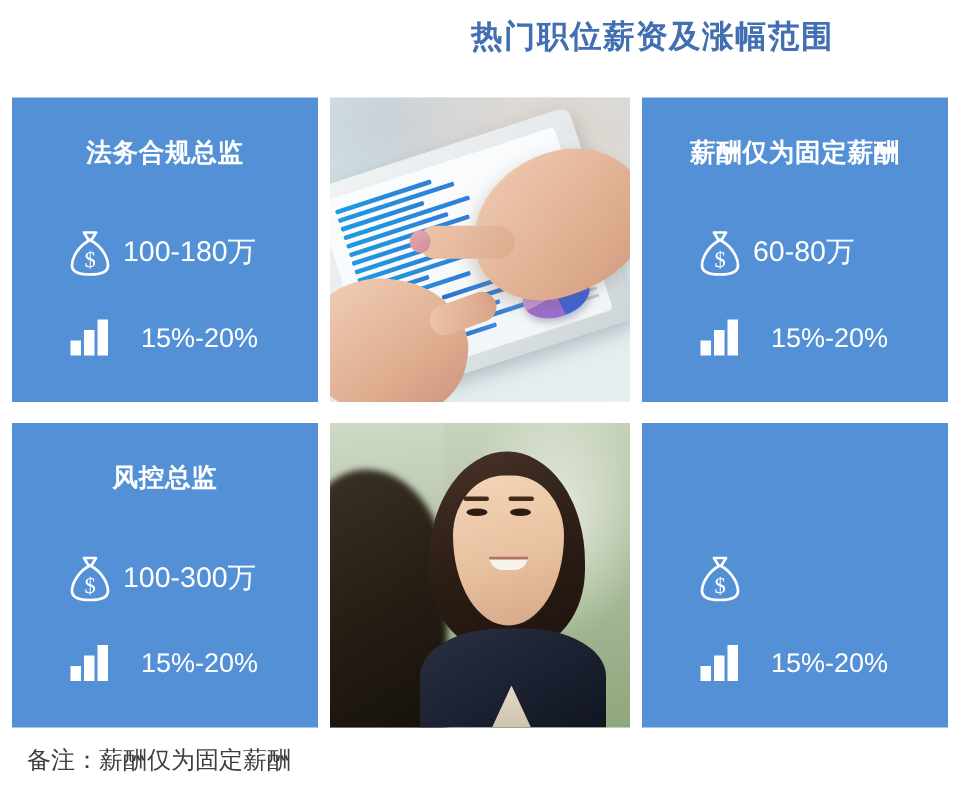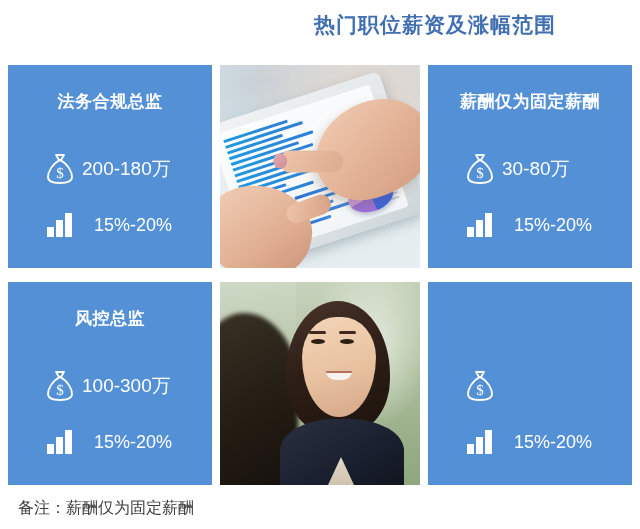--- a/index.html
+++ b/index.html
@@ -284,21 +284,21 @@
         <div class="card-title">法务合规总监</div>
 
         <div class="card-row card-row-salary">
           <span class="icon-wrap">
             <svg width="32" height="34" viewBox="0 0 32 34">
               <path d="M12 3 L20 3 L17 8 L15 8 Z" fill="none" stroke="#fff" stroke-width="1.8" stroke-linejoin="round"></path>
               <path d="M16 8 C8 12 4 20 4 25 C4 29 8 31 16 31 C24 31 28 29 28 25 C28 20 24 12 16 8 Z" fill="none" stroke="#fff" stroke-width="1.8"></path>
               <text x="16" y="26" font-size="15" font-family="Liberation Serif, serif" fill="#fff" text-anchor="middle">$</text>
             </svg>
           </span>
-          <span class="card-value">200-180万</span>
+          <span class="card-value">100-180万</span>
         </div>
 
         <div class="card-row card-row-growth">
           <span class="icon-wrap">
             <svg width="28" height="26" viewBox="0 0 28 26">
               <rect x="1" y="15" width="7" height="10" fill="#fff"></rect>
               <rect x="10" y="8" width="7" height="17" fill="#fff"></rect>
               <rect x="19" y="1" width="7" height="24" fill="#fff"></rect>
             </svg>
           </span>
@@ -354,21 +354,21 @@
         <div class="card-title">薪酬仅为固定薪酬</div>
 
         <div class="card-row card-row-salary">
           <span class="icon-wrap">
             <svg width="32" height="34" viewBox="0 0 32 34">
               <path d="M12 3 L20 3 L17 8 L15 8 Z" fill="none" stroke="#fff" stroke-width="1.8" stroke-linejoin="round"></path>
               <path d="M16 8 C8 12 4 20 4 25 C4 29 8 31 16 31 C24 31 28 29 28 25 C28 20 24 12 16 8 Z" fill="none" stroke="#fff" stroke-width="1.8"></path>
               <text x="16" y="26" font-size="15" font-family="Liberation Serif, serif" fill="#fff" text-anchor="middle">$</text>
             </svg>
           </span>
-          <span class="card-value">30-80万</span>
+          <span class="card-value">60-80万</span>
         </div>
 
         <div class="card-row card-row-growth">
           <span class="icon-wrap">
             <svg width="28" height="26" viewBox="0 0 28 26">
               <rect x="1" y="15" width="7" height="10" fill="#fff"></rect>
               <rect x="10" y="8" width="7" height="17" fill="#fff"></rect>
               <rect x="19" y="1" width="7" height="24" fill="#fff"></rect>
             </svg>
           </span>

